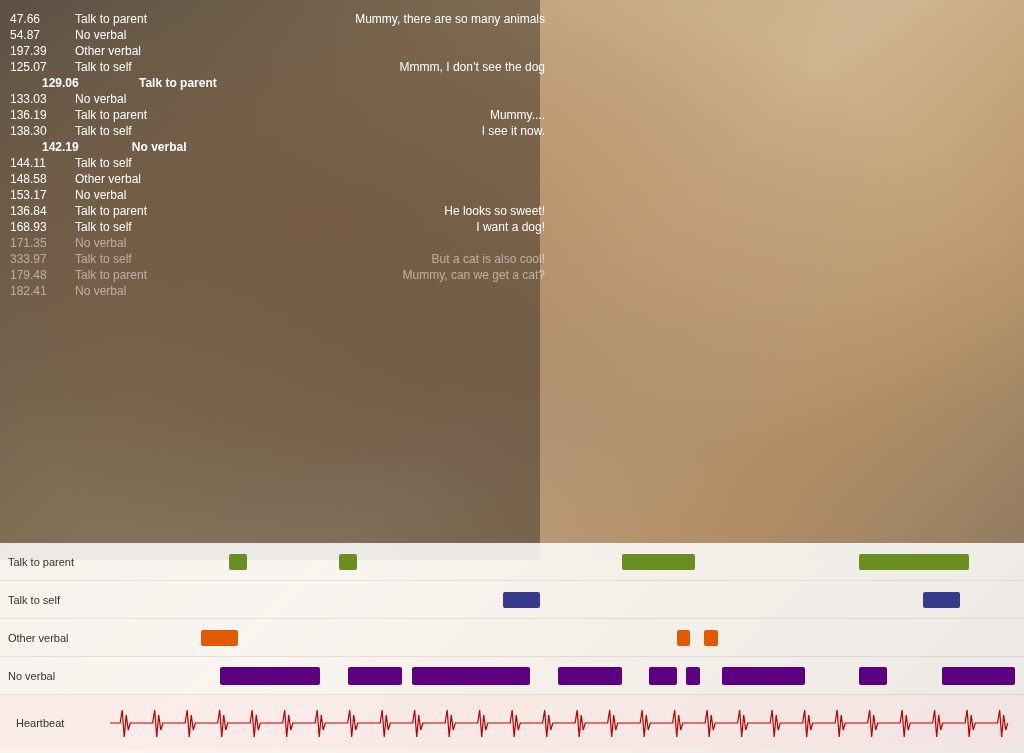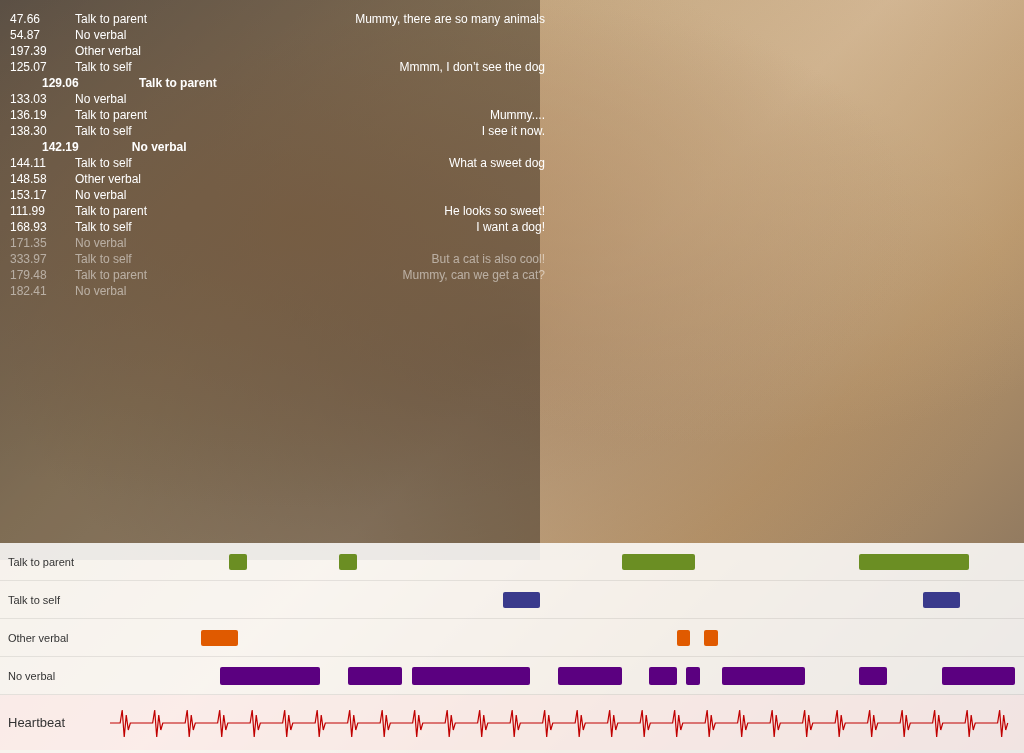--- a/index.html
+++ b/index.html
@@ -144,22 +144,22 @@
     .heartbeat-row {
       height: 55px;
       display: flex;
       align-items: center;
       padding: 0;
       background: rgba(255,220,220,0.3);
     }
 
     .heartbeat-label {
       width: 110px;
-      padding-left: 8px;
-      font-size: 13px;
+      padding-left: 16px;
+      font-size: 11px;
       color: #333;
       font-weight: 500;
       flex-shrink: 0;
     }
 
     .heartbeat-track {
       flex: 1;
       height: 100%;
       position: relative;
       overflow: hidden;
@@ -226,34 +226,33 @@
       <span class="td-comment">I see it now.</span>
     </div>
       <div class="table-row">
       <span class="td-time bold">142.19</span>
       <span class="td-behavior bold">No verbal</span>
       <span class="td-comment"></span>
     </div>
       <div class="table-row">
       <span class="td-time">144.11</span>
       <span class="td-behavior">Talk to self</span>
-      <span class="td-comment">What a sweet dog</span>
     </div>
       <div class="table-row">
       <span class="td-time">148.58</span>
       <span class="td-behavior">Other verbal</span>
       <span class="td-comment"></span>
     </div>
       <div class="table-row">
       <span class="td-time">153.17</span>
       <span class="td-behavior">No verbal</span>
       <span class="td-comment"></span>
     </div>
       <div class="table-row">
-      <span class="td-time">111.99</span>
+      <span class="td-time">136.84</span>
       <span class="td-behavior">Talk to parent</span>
       <span class="td-comment">He looks so sweet!</span>
     </div>
       <div class="table-row">
       <span class="td-time">168.93</span>
       <span class="td-behavior">Talk to self</span>
       <span class="td-comment">I want a dog!</span>
     </div>
       <div class="table-row faded">
       <span class="td-time">171.35</span>

